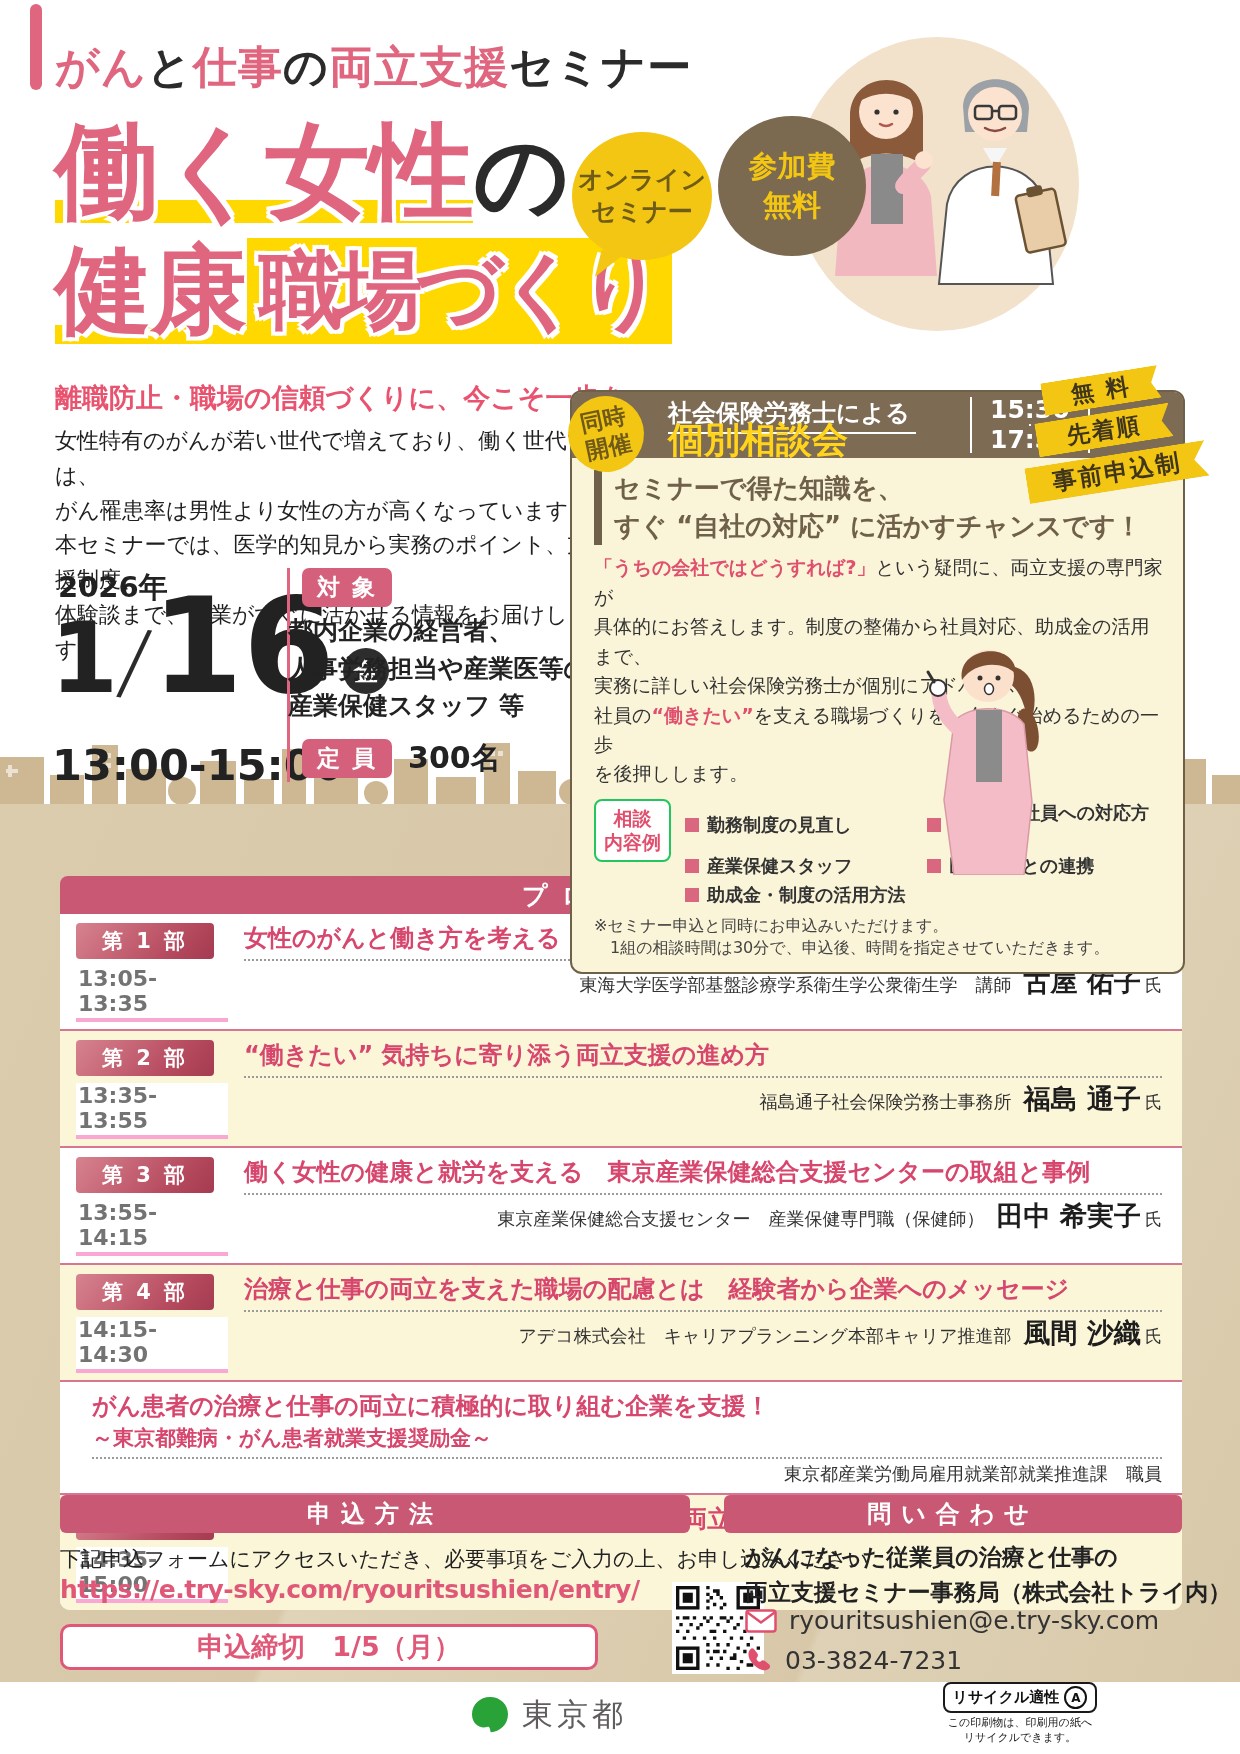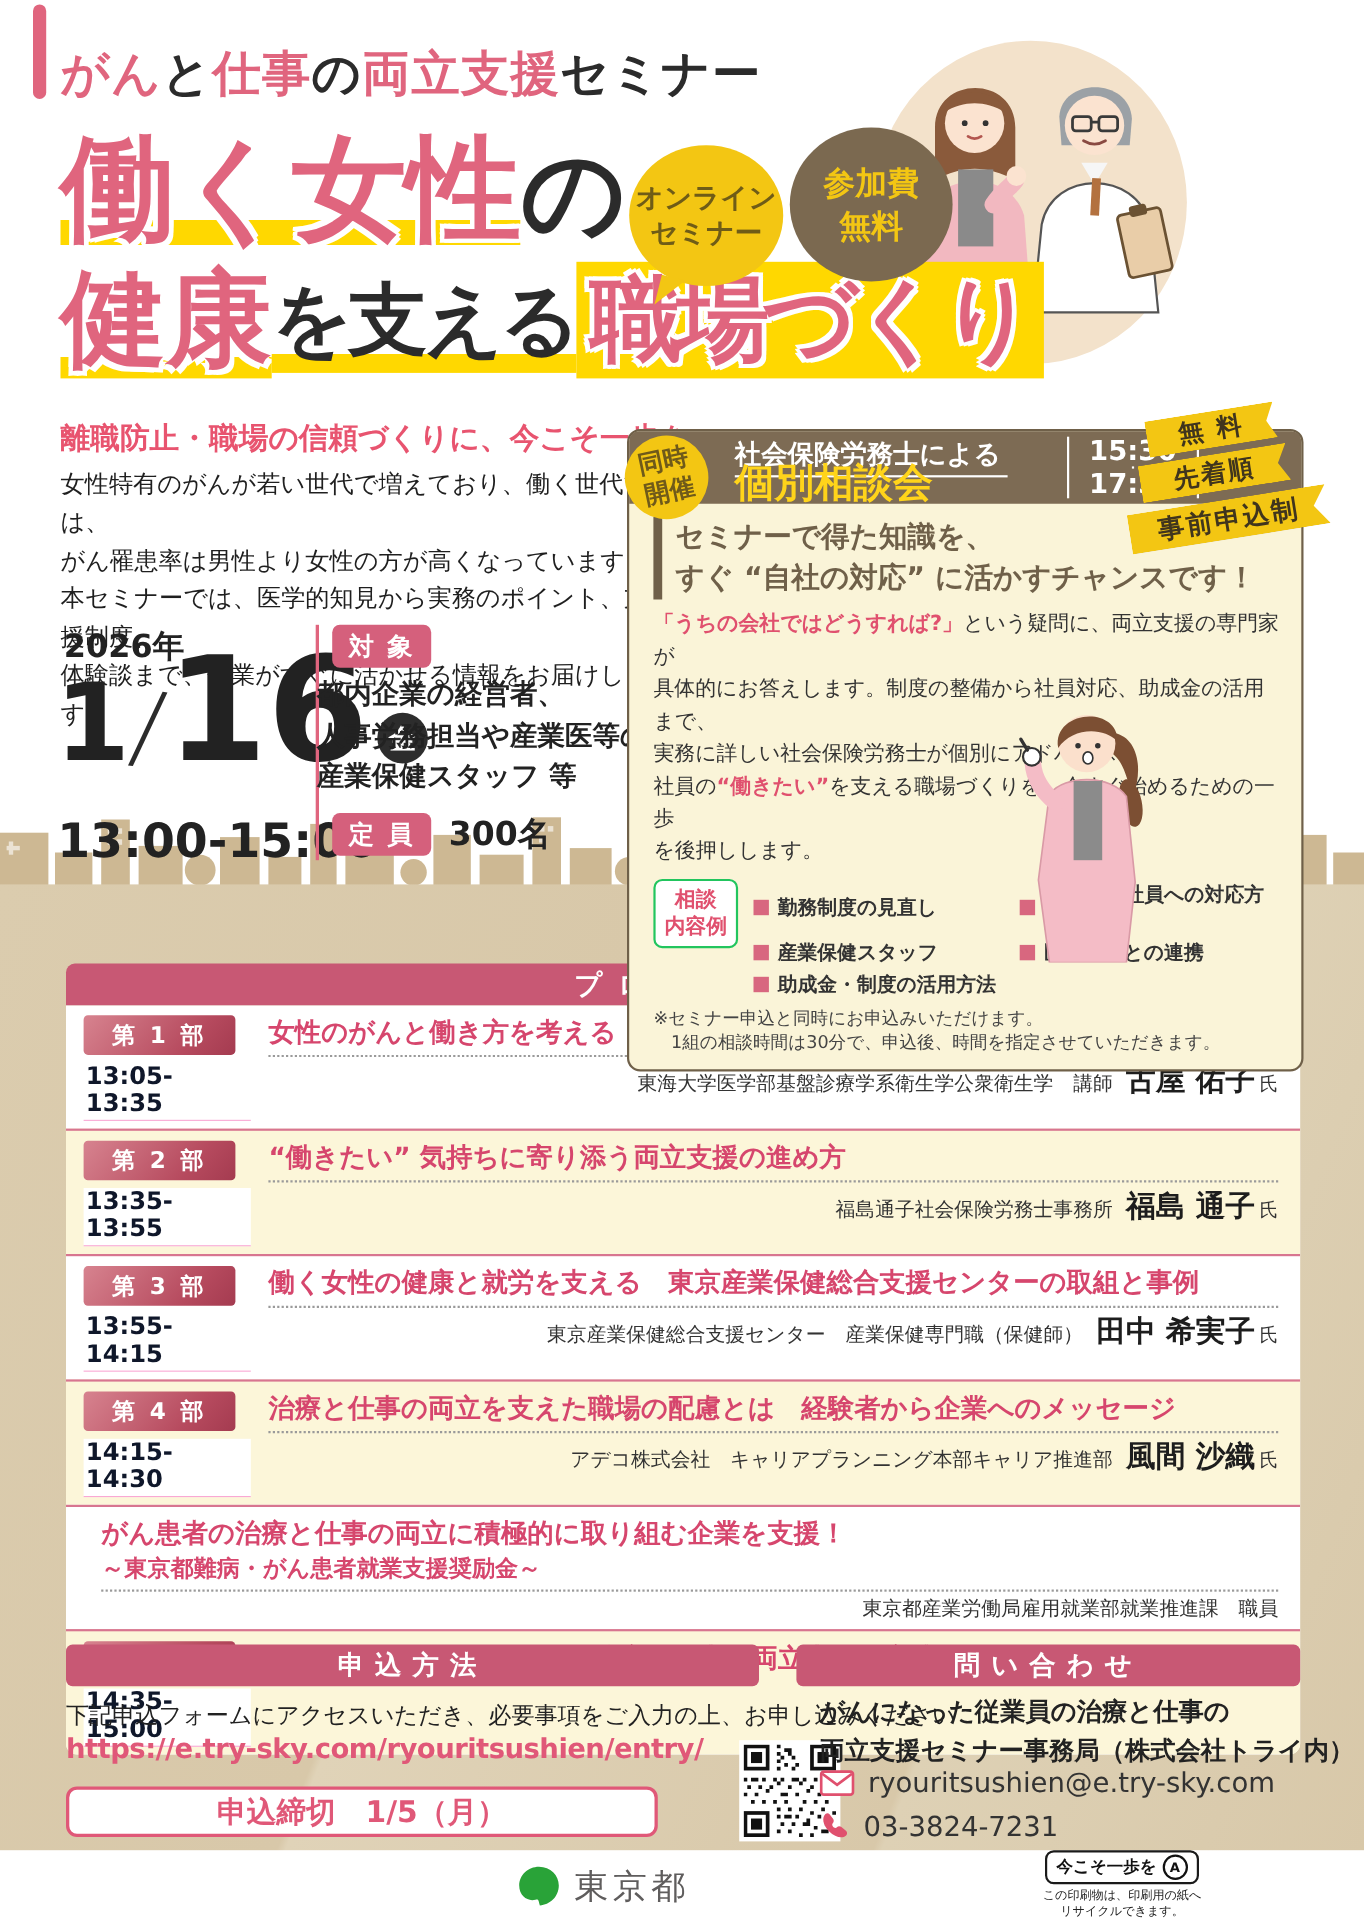--- a/index.html
+++ b/index.html
@@ -97,22 +97,22 @@
   .program{left:60px;top:876px;width:1122px;z-index:2;}
   .pg-bar{height:38px;background:#c85874;border-radius:8px 8px 0 0;display:flex;align-items:center;
           justify-content:center;color:#fff;font-size:25px;font-weight:800;letter-spacing:14px;}
   .pg-panel{background:#fff;border-radius:0 0 10px 10px;overflow:hidden;}
   .prow{display:flex;padding:9px 20px 7px 16px;}
   .prow + .prow{border-top:2px solid #d87590;}
   .prow.alt{background:#fcf6d9;}
   .pleft{width:152px;flex-shrink:0;}
   .part-badge{width:138px;height:36px;border-radius:4px;background:linear-gradient(130deg,#d7838f 0%,#b64a5e 70%,#a43b50 100%);
               color:#fff;font-size:21px;font-weight:800;letter-spacing:3px;display:flex;align-items:center;justify-content:center;}
-  .ptime{display:inline-block;margin-top:7px;font-size:22px;font-weight:800;color:#0f172a;
-         border-bottom:1px solid #f9a8d4;padding:0 4px 2px 2px;background:#fff;}
+  .ptime{display:inline-block;margin-top:7px;font-size:22px;font-weight:800;color:#737373;
+         border-bottom:4px solid #f9a8d4;padding:0 4px 2px 2px;background:#fff;}
   .pright{flex:1;margin-left:16px;display:flex;flex-direction:column;}
   .ptitle{font-size:24px;font-weight:900;color:#d6466d;line-height:1.3;}
   .psub{font-size:21px;font-weight:700;color:#d6466d;margin-top:2px;}
   .pdots{border-bottom:2px dotted #9a9a9a;margin:5px 0 3px 0;}
   .pspeaker{text-align:right;}
   .porg{font-size:18px;color:#333;}
   .pname{font-size:27px;font-weight:900;color:#1d1d1d;margin-left:12px;}
   .psuffix{font-size:17px;color:#333;margin-left:4px;}
 
   
@@ -204,21 +204,20 @@
   <div class="abs corner-accent"></div>
   <div class="abs seminar-label">
     <span class="seg-pink">がん</span><span class="seg-black">と</span><span class="seg-pink">仕事</span><span class="seg-black">の</span><span class="seg-pink">両立支援</span><span class="seg-black">セミナー</span>
   </div>
   <div class="abs title-l2">
     <span class="t2-main">働く女性</span>
       <span class="t2-no">の</span>
   </div>
   <div class="abs title-l3">
     <span class="t3-kenko">健康</span>
-      <span class="t3-mid">を支える</span>
       <span class="t3-shokuba">職場づくり</span>
   </div>
   <div class="abs bubble-online pre">オンライン
 セミナー</div>
   <div class="abs bubble-tail"></div>
   <div class="abs badge-free pre">参加費
 無料</div>
 
   <svg class="abs hero-illust" width="285" height="296" viewBox="0 0 285 296">
     <ellipse cx="142" cy="148" rx="142" ry="147" fill="#f3e2cb"></ellipse>
@@ -469,20 +468,20 @@
   </div>
 
   <div class="abs tokyo-logo">
     <svg width="40" height="40" viewBox="0 0 100 100">
       <path d="M50 5 C76 5 95 24 95 48 C95 74 74 92 52 93 C49 84 50 77 42 80 C26 85 5 73 5 48 C5 24 25 5 50 5 Z" fill="#29a338"></path>
     </svg>
     <span class="tokyo-text">東京都</span>
   </div>
   <div class="abs recycle">
     <span class="recycle-badge">
-      <span class="recycle-label">今こそ一歩を</span>
+      <span class="recycle-label">リサイクル適性</span>
       <span class="circleA">A</span>
     </span>
     <div class="recycle-note pre">この印刷物は、印刷用の紙へ
 リサイクルできます。</div>
   </div>
 
 </div>
 
 </body></html>

